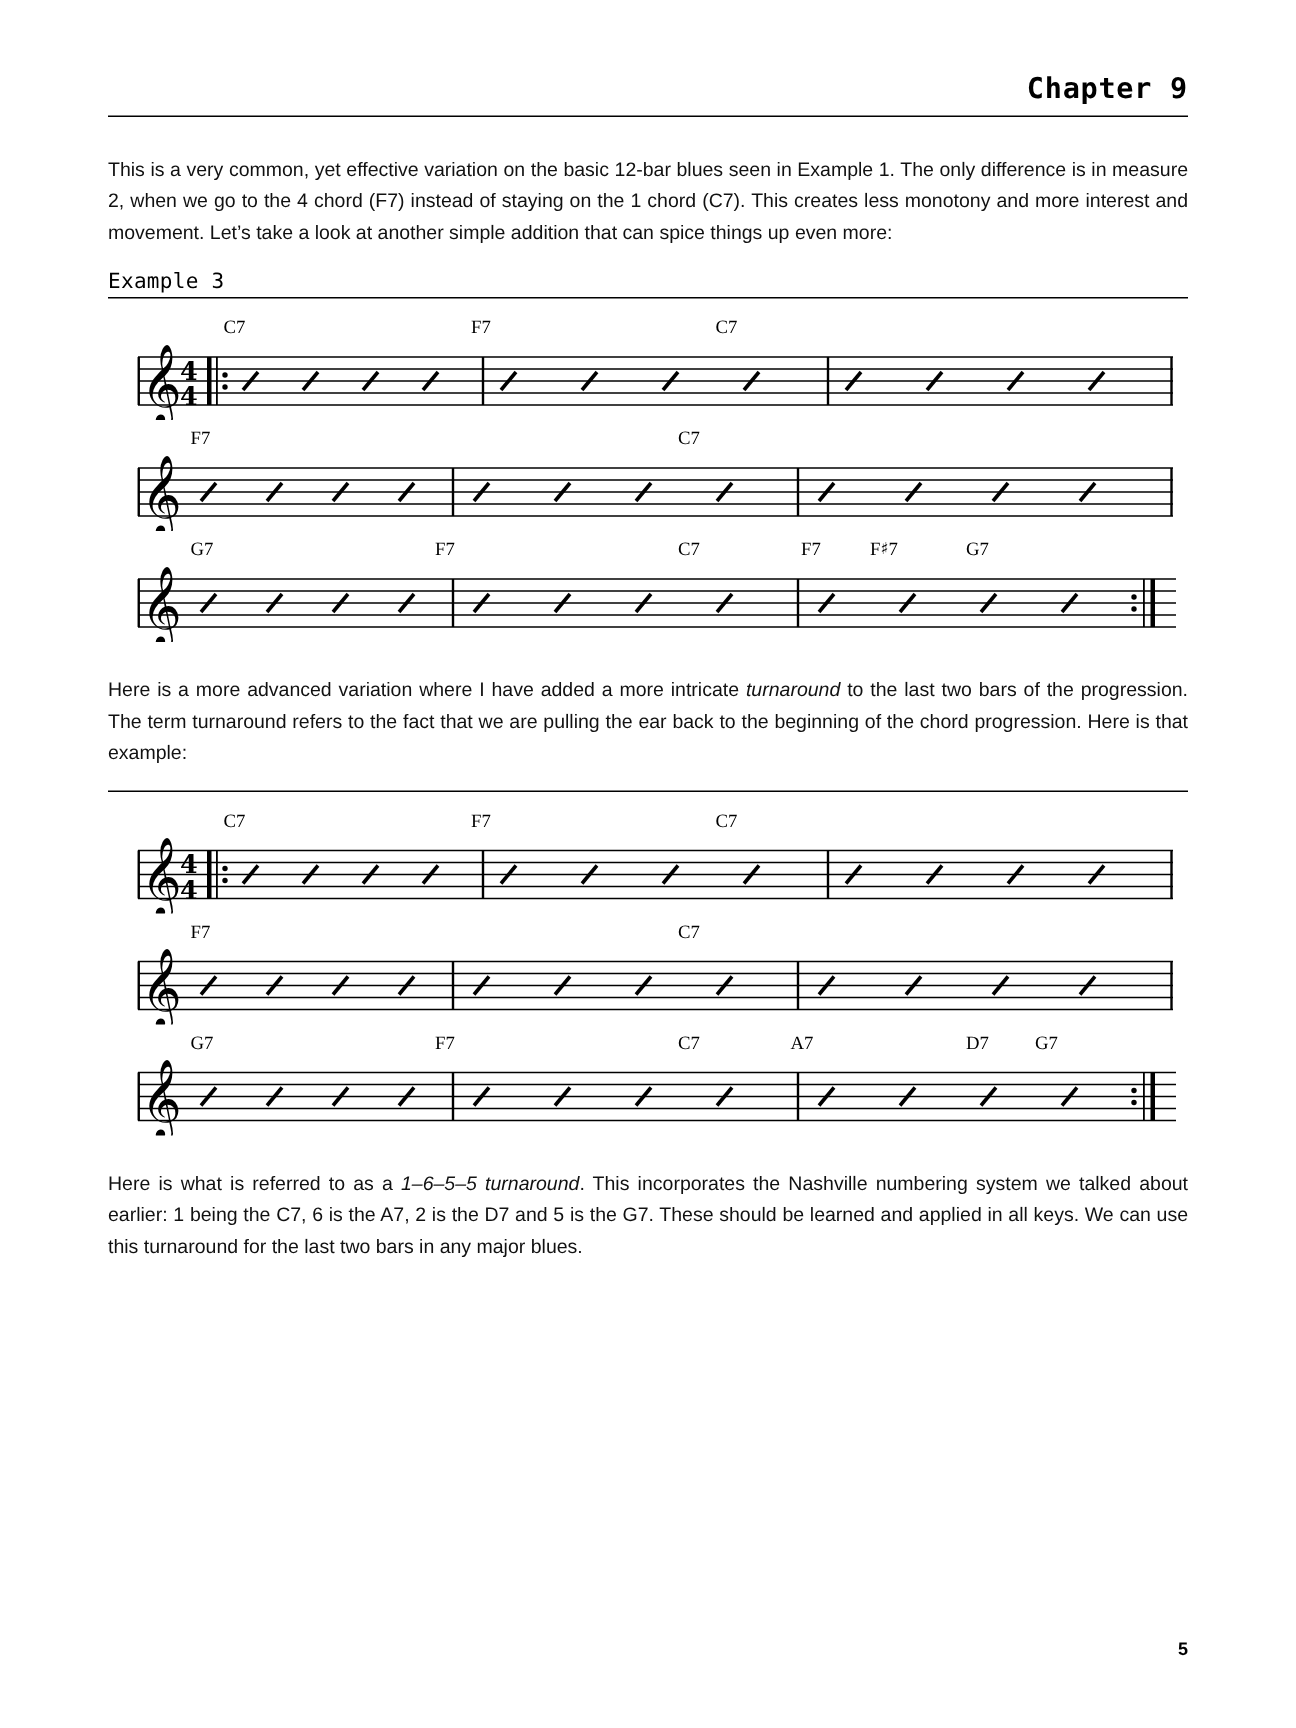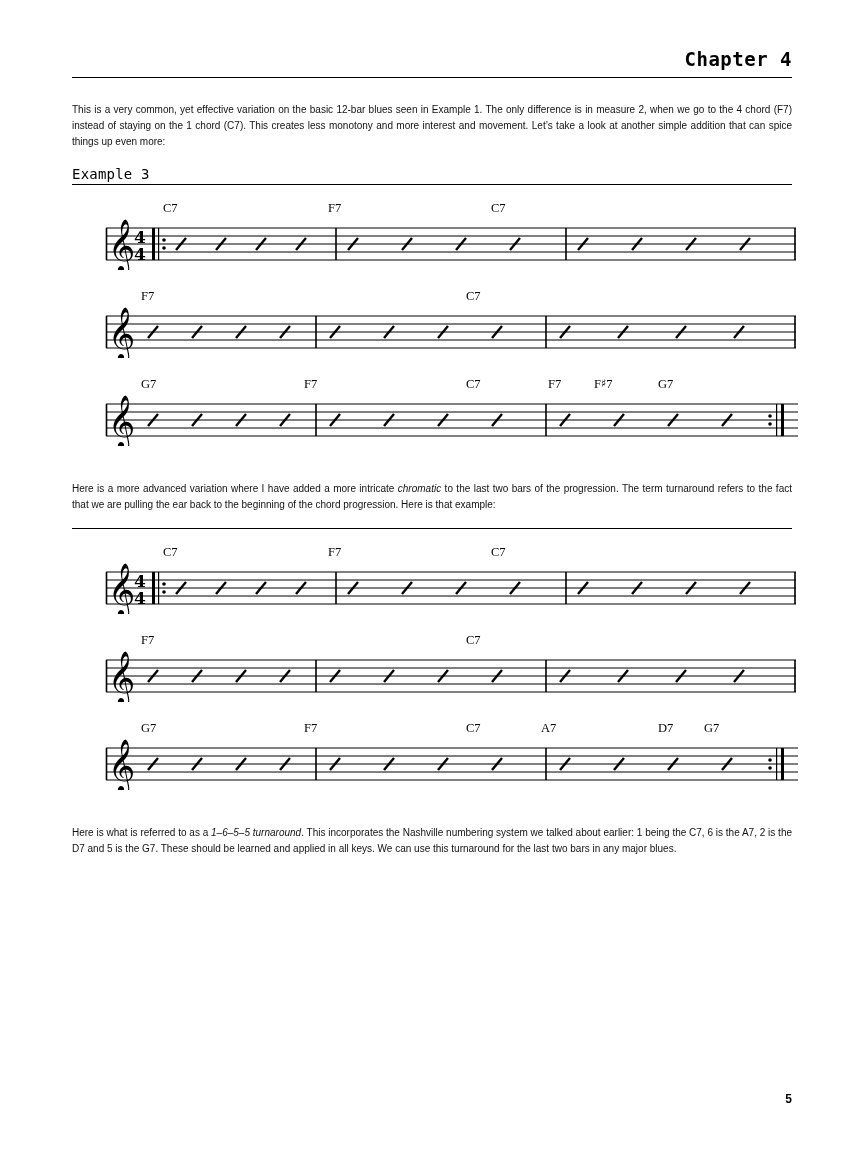--- a/index.html
+++ b/index.html
@@ -30,21 +30,21 @@
     letter-spacing: 0.5px;
     margin: 6px 0 0 0;
     padding-bottom: 4px;
   }
   .chapter-rule {
     border: none;
     border-top: 1.6px solid #000;
     margin: 3px 0 24px 0;
   }
   p.body {
-    font-size: 10px;
+    font-size: 13px;
     line-height: 1.62;
     text-align: justify;
     margin: 0 0 15px 0;
     color: #111;
   }
   .example-title {
     font-family: "DejaVu Sans Mono", monospace;
     font-weight: normal;
     font-size: 14px;
     letter-spacing: 0.2px;
@@ -52,21 +52,21 @@
   }
   .example-rule {
     border: none;
     border-top: 1.4px solid #000;
     margin: 1px 0 10px 0;
     width: 100%;
   }
   .system {
     position: relative;
     height: 74px;
-    margin: 14px;
+    margin: 0;
   }
   .chords {
     position: relative;
     height: 17px;
   }
   .chord {
     position: absolute;
     bottom: 0;
     font-family: "Liberation Serif", serif;
     font-size: 12.5px;
@@ -90,21 +90,21 @@
     font-weight: bold;
   }
   .spacer-lg { height: 18px; }
   em { font-style: italic; }
 </style>
 </head>
 <body>
 
 <div class="page">
 
-  <div class="chapter-head">Chapter 4</div>
+  <div class="chapter-head">Chapter 9</div>
   <hr class="chapter-rule">
 
   <p class="body">This is a very common, yet effective variation on the basic 12-bar blues seen in Example 1. The only difference is in measure 2, when we go to the 4 chord (F7) instead of staying on the 1 chord (C7). This creates less monotony and more interest and movement. Let’s take a look at another simple addition that can spice things up even more:</p>
 
   <div class="example-title">Example 3</div>
   <hr class="example-rule">
 
   <div class="system">
     <div class="chords">
       <span class="chord" style="left:77px">C7</span>
@@ -240,21 +240,21 @@
           <circle cx="684" cy="32" r="1.8"></circle>
           <rect x="690" y="12" width="1.2" height="32"></rect>
           <rect x="695" y="12" width="3" height="32"></rect>
         </g>
       </svg>
     </div>
   </div>
 
   <div class="spacer-lg"></div>
 
-  <p class="body"><span>Here is a more advanced variation where I have added a more intricate </span><em>chromatic</em><span> to the last two bars of the progression. The term turnaround refers to the fact that we are pulling the ear back to the beginning of the chord progression. Here is that example:</span></p>
+  <p class="body"><span>Here is a more advanced variation where I have added a more intricate </span><em>turnaround</em><span> to the last two bars of the progression. The term turnaround refers to the fact that we are pulling the ear back to the beginning of the chord progression. Here is that example:</span></p>
 
   <hr class="example-rule">
 
   <div class="system">
     <div class="chords">
       <span class="chord" style="left:77px">C7</span>
       <span class="chord" style="left:242px">F7</span>
       <span class="chord" style="left:405px">C7</span>
     </div>
     <div class="staff-wrap">

